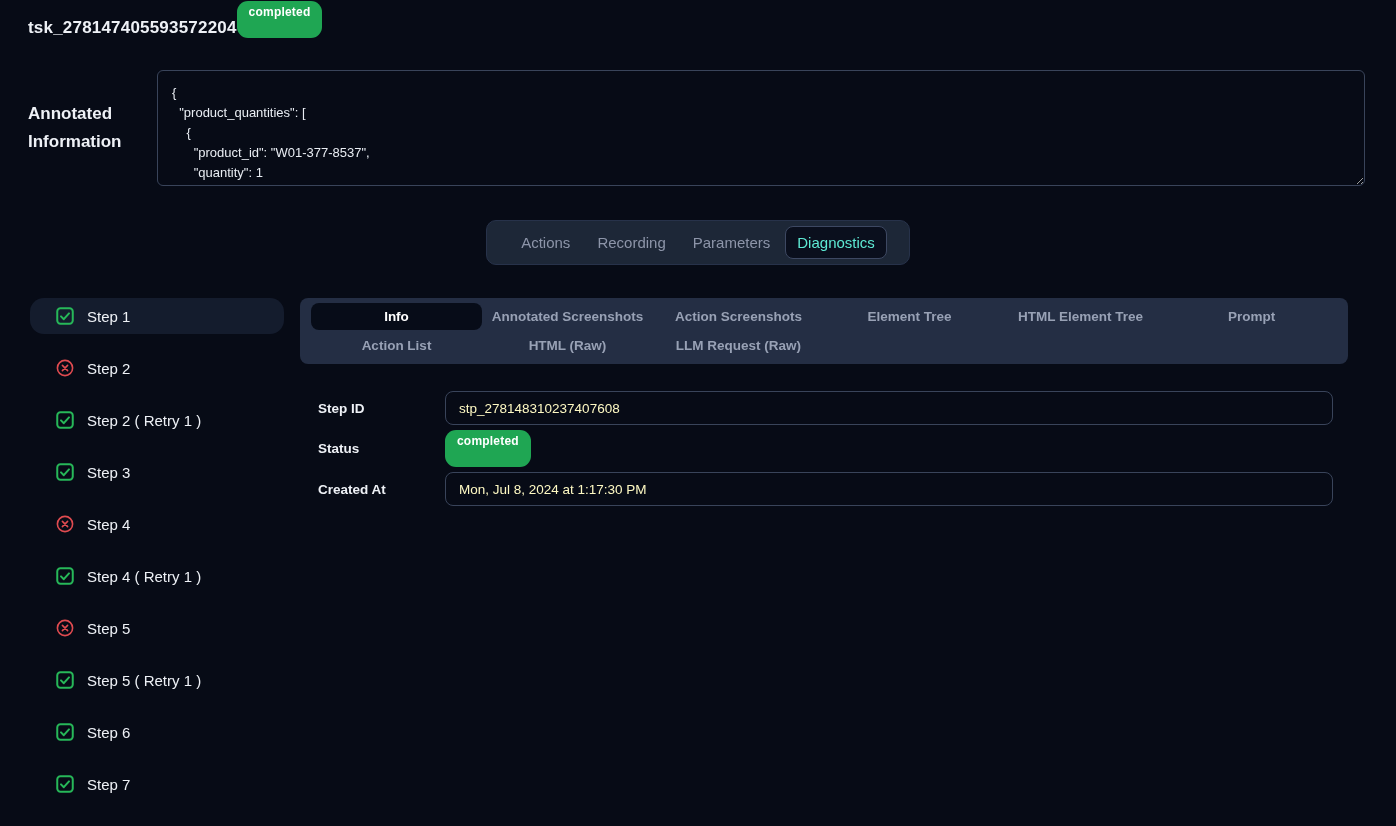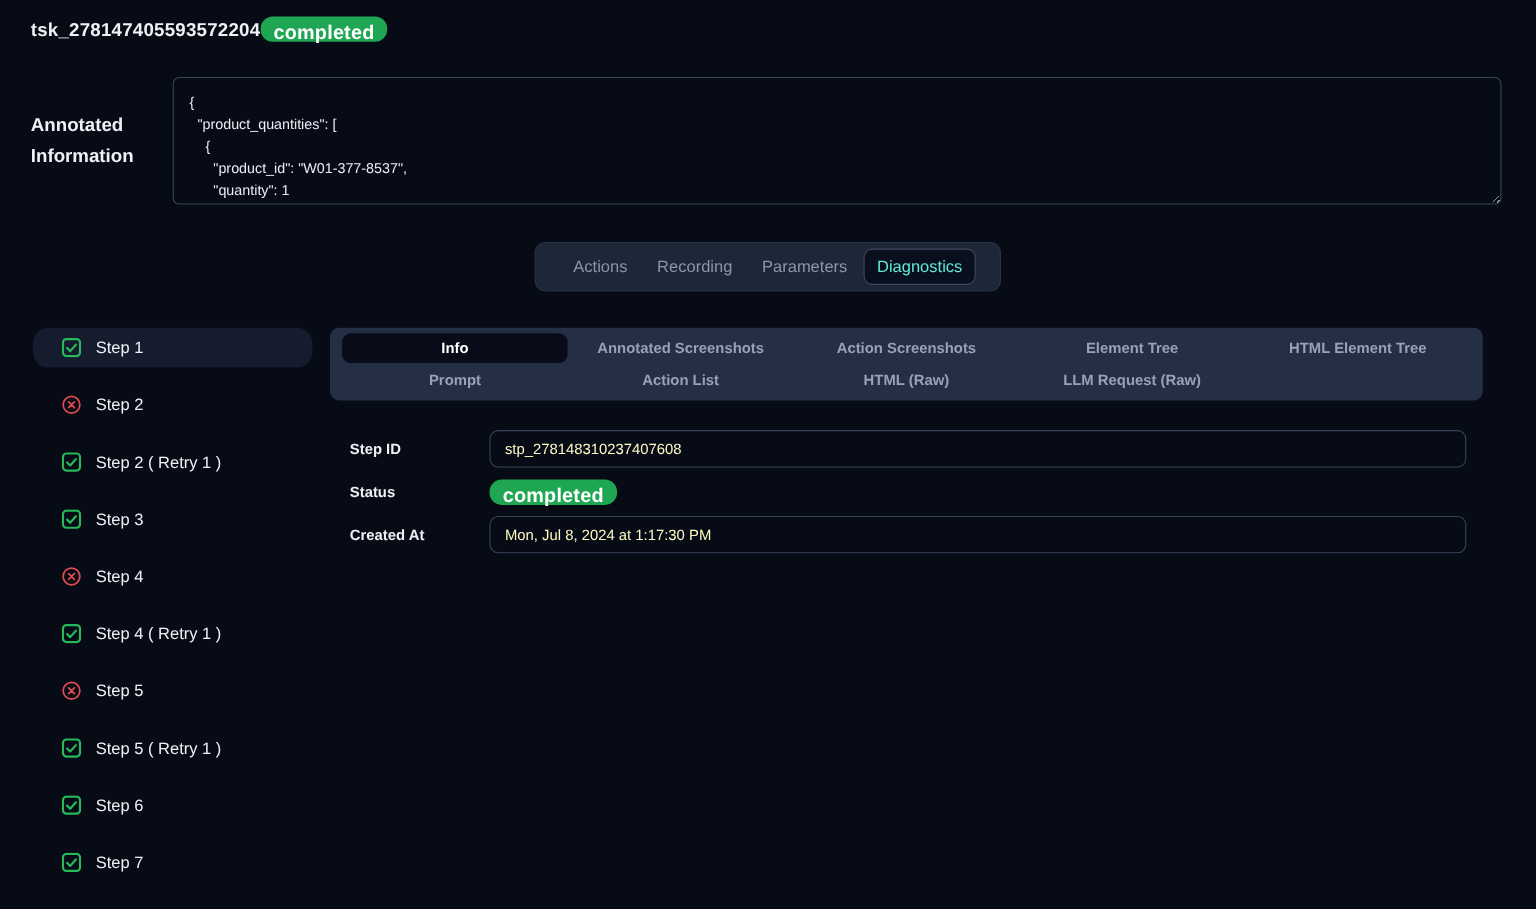--- a/index.html
+++ b/index.html
@@ -8,22 +8,22 @@
     background: #070b16;
     color: #eef1f6;
     font-family: "Liberation Sans", "DejaVu Sans", sans-serif;
   }
 
   
   .task-header { display: flex; align-items: flex-end; padding: 14px 0 0 28px; height: 38px; }
   .task-id { font-size: 17px; font-weight: 700; letter-spacing: .2px; }
   .badge {
     display: inline-block; background: #1fa653; color: #fff;
-    font-size: 18px; font-weight: 700; line-height: 1;
-    padding: 5px 12px 0; border-radius: 11px; letter-spacing: .2px;
+    font-size: 12px; font-weight: 700; line-height: 1;
+    padding: 5px 12px 20px; border-radius: 11px; letter-spacing: .2px;
   }
 
   
   .extracted-row { display: flex; align-items: center; gap: 19px; margin: 32px 31px 0 28px; }
   .extracted-label { width: 110px; flex: none; font-size: 17px; font-weight: 700; line-height: 28px; }
   .extracted-textarea {
     flex: 1; height: 116px; background: transparent;
     border: 1px solid #39445a; border-radius: 6px;
     color: #e9edf3; font: 13px/20px "Liberation Sans", "DejaVu Sans", sans-serif;
     padding: 12px 14px; resize: vertical; white-space: pre; overflow: auto; outline: none;
@@ -50,21 +50,21 @@
     display: flex; align-items: center; gap: 13px;
     height: 36px; padding-left: 26px; margin-bottom: 16px;
     border-radius: 14px; font-size: 15px; cursor: pointer;
   }
   .step-item.selected { background: #141c2d; }
   .step-icon { width: 18px; height: 18px; flex: none; display: inline-flex; }
 
   
   .detail-panel { flex: 1; min-width: 0; }
   .subtabs {
-    display: grid; grid-template-columns: repeat(5, 1fr); row-gap: 2px;
+    display: grid; grid-template-columns: repeat(6, 1fr); row-gap: 2px;
     background: #242e44; border-radius: 8px; padding: 5px 11px;
   }
   .subtab {
     text-align: center; font-size: 13.5px; font-weight: 600; color: #98a1b5;
     padding: 6px 4px; border-radius: 8px; cursor: pointer; white-space: nowrap;
   }
   .subtab.active { background: #070c18; color: #ffffff; }
   .subtab.empty { cursor: default; }
 
   

